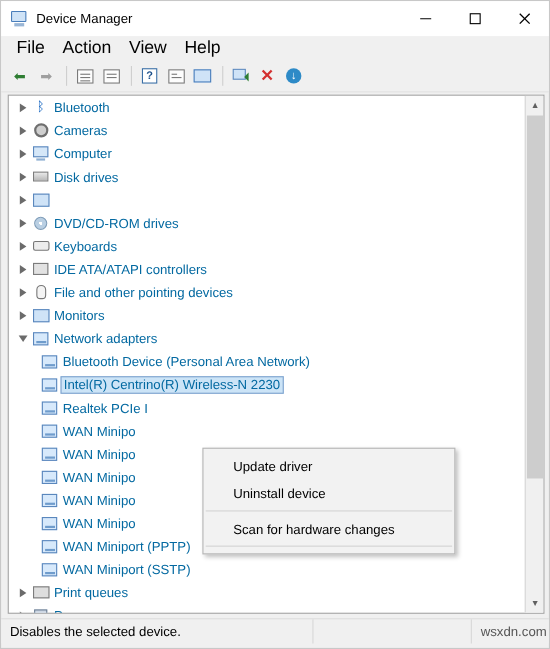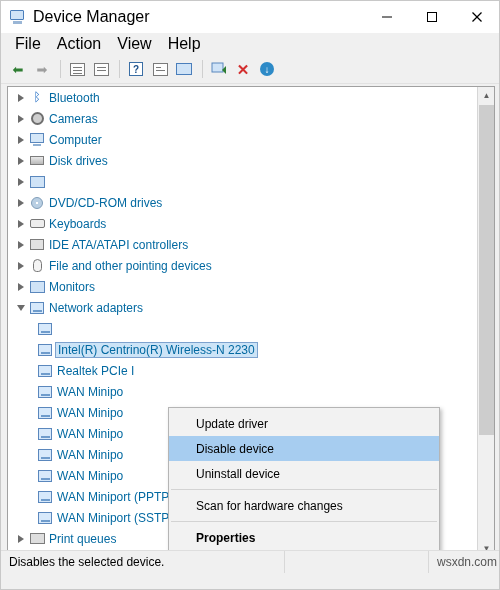--- a/index.html
+++ b/index.html
@@ -46,21 +46,21 @@
     box-sizing: border-box;
     border-radius: 1px;
   }
   .title-icon .base {
     position: absolute;
     left: 3px; top: 12px;
     width: 9px; height: 3px;
     background: #9ab6d6;
   }
   .title-text {
-    font-size: 16px;
+    font-size: 12px;
     color: #000;
     flex: 1;
   }
   .caption-buttons {
     display: flex;
     height: 32px;
     align-items: stretch;
   }
   .cap-btn {
     width: 45px;
@@ -339,23 +339,23 @@
     height: 330px;
     background: #cdcdcd;
   }
   .vs-bottom {
     position: absolute;
     bottom: 0; left: 0;
   }
   
   .ctx-menu {
     position: absolute;
-    left: 160px;
+    left: 176px;
     top: 320px;
-    width: 272px;
+    width: 230px;
     background: #f2f2f2;
     border: 1px solid #b5b5b5;
     box-shadow: 2px 2px 4px rgba(0,0,0,0.25);
     padding: 3px 0;
     box-sizing: border-box;
   }
   .ctx-item {
     height: 25px;
     display: flex;
     align-items: center;
@@ -369,21 +369,21 @@
   .ctx-item.bold { font-weight: bold; }
   .ctx-sep {
     height: 1px;
     background: #d3d3d3;
     margin: 3px 2px;
   }
   
   .statusbar {
     position: absolute;
     left: 0;
-    bottom: 16px;
+    bottom: 4px;
     width: 498px;
     height: 22px;
     background: #f0f0f0;
     display: flex;
     align-items: center;
     border-top: 1px solid #dedede;
   }
   .status-cell {
     height: 22px;
     display: flex;
@@ -595,20 +595,21 @@
         <span class="row-icon">
             <span class="ic-net"></span>
           </span>
         <span class="row-label">Network adapters</span>
       </div>
 
       <div class="tree-row indent-2">
         <span class="row-icon">
             <span class="ic-net"></span>
           </span>
+        <span class="row-label">Bluetooth Device (Personal Area Network)</span>
       </div>
 
       <div class="tree-row indent-2">
         <span class="row-icon">
             <span class="ic-net"></span>
           </span>
         <span class="row-label sel">Intel(R) Centrino(R) Wireless-N 2230</span>
       </div>
 
       <div class="tree-row indent-2">
@@ -690,26 +691,24 @@
     </div>
 
     <div class="vscroll">
       <div class="vs-btn">▲</div>
       <div class="vs-thumb"></div>
       <div class="vs-btn vs-bottom">▼</div>
     </div>
 
     <div class="ctx-menu">
       <div class="ctx-item">Update driver</div>
-      <div class="ctx-item highlight">Disable device</div>
       <div class="ctx-item">Uninstall device</div>
       <div class="ctx-sep"></div>
       <div class="ctx-item">Scan for hardware changes</div>
       <div class="ctx-sep"></div>
-      <div class="ctx-item bold">Properties</div>
     </div>
   </div>
 
   <div class="statusbar">
     <div class="status-cell c1">Disables the selected device.</div>
     <div class="status-cell c2"></div>
     <div class="status-cell c3">wsxdn.com</div>
   </div>
 
 </div>

